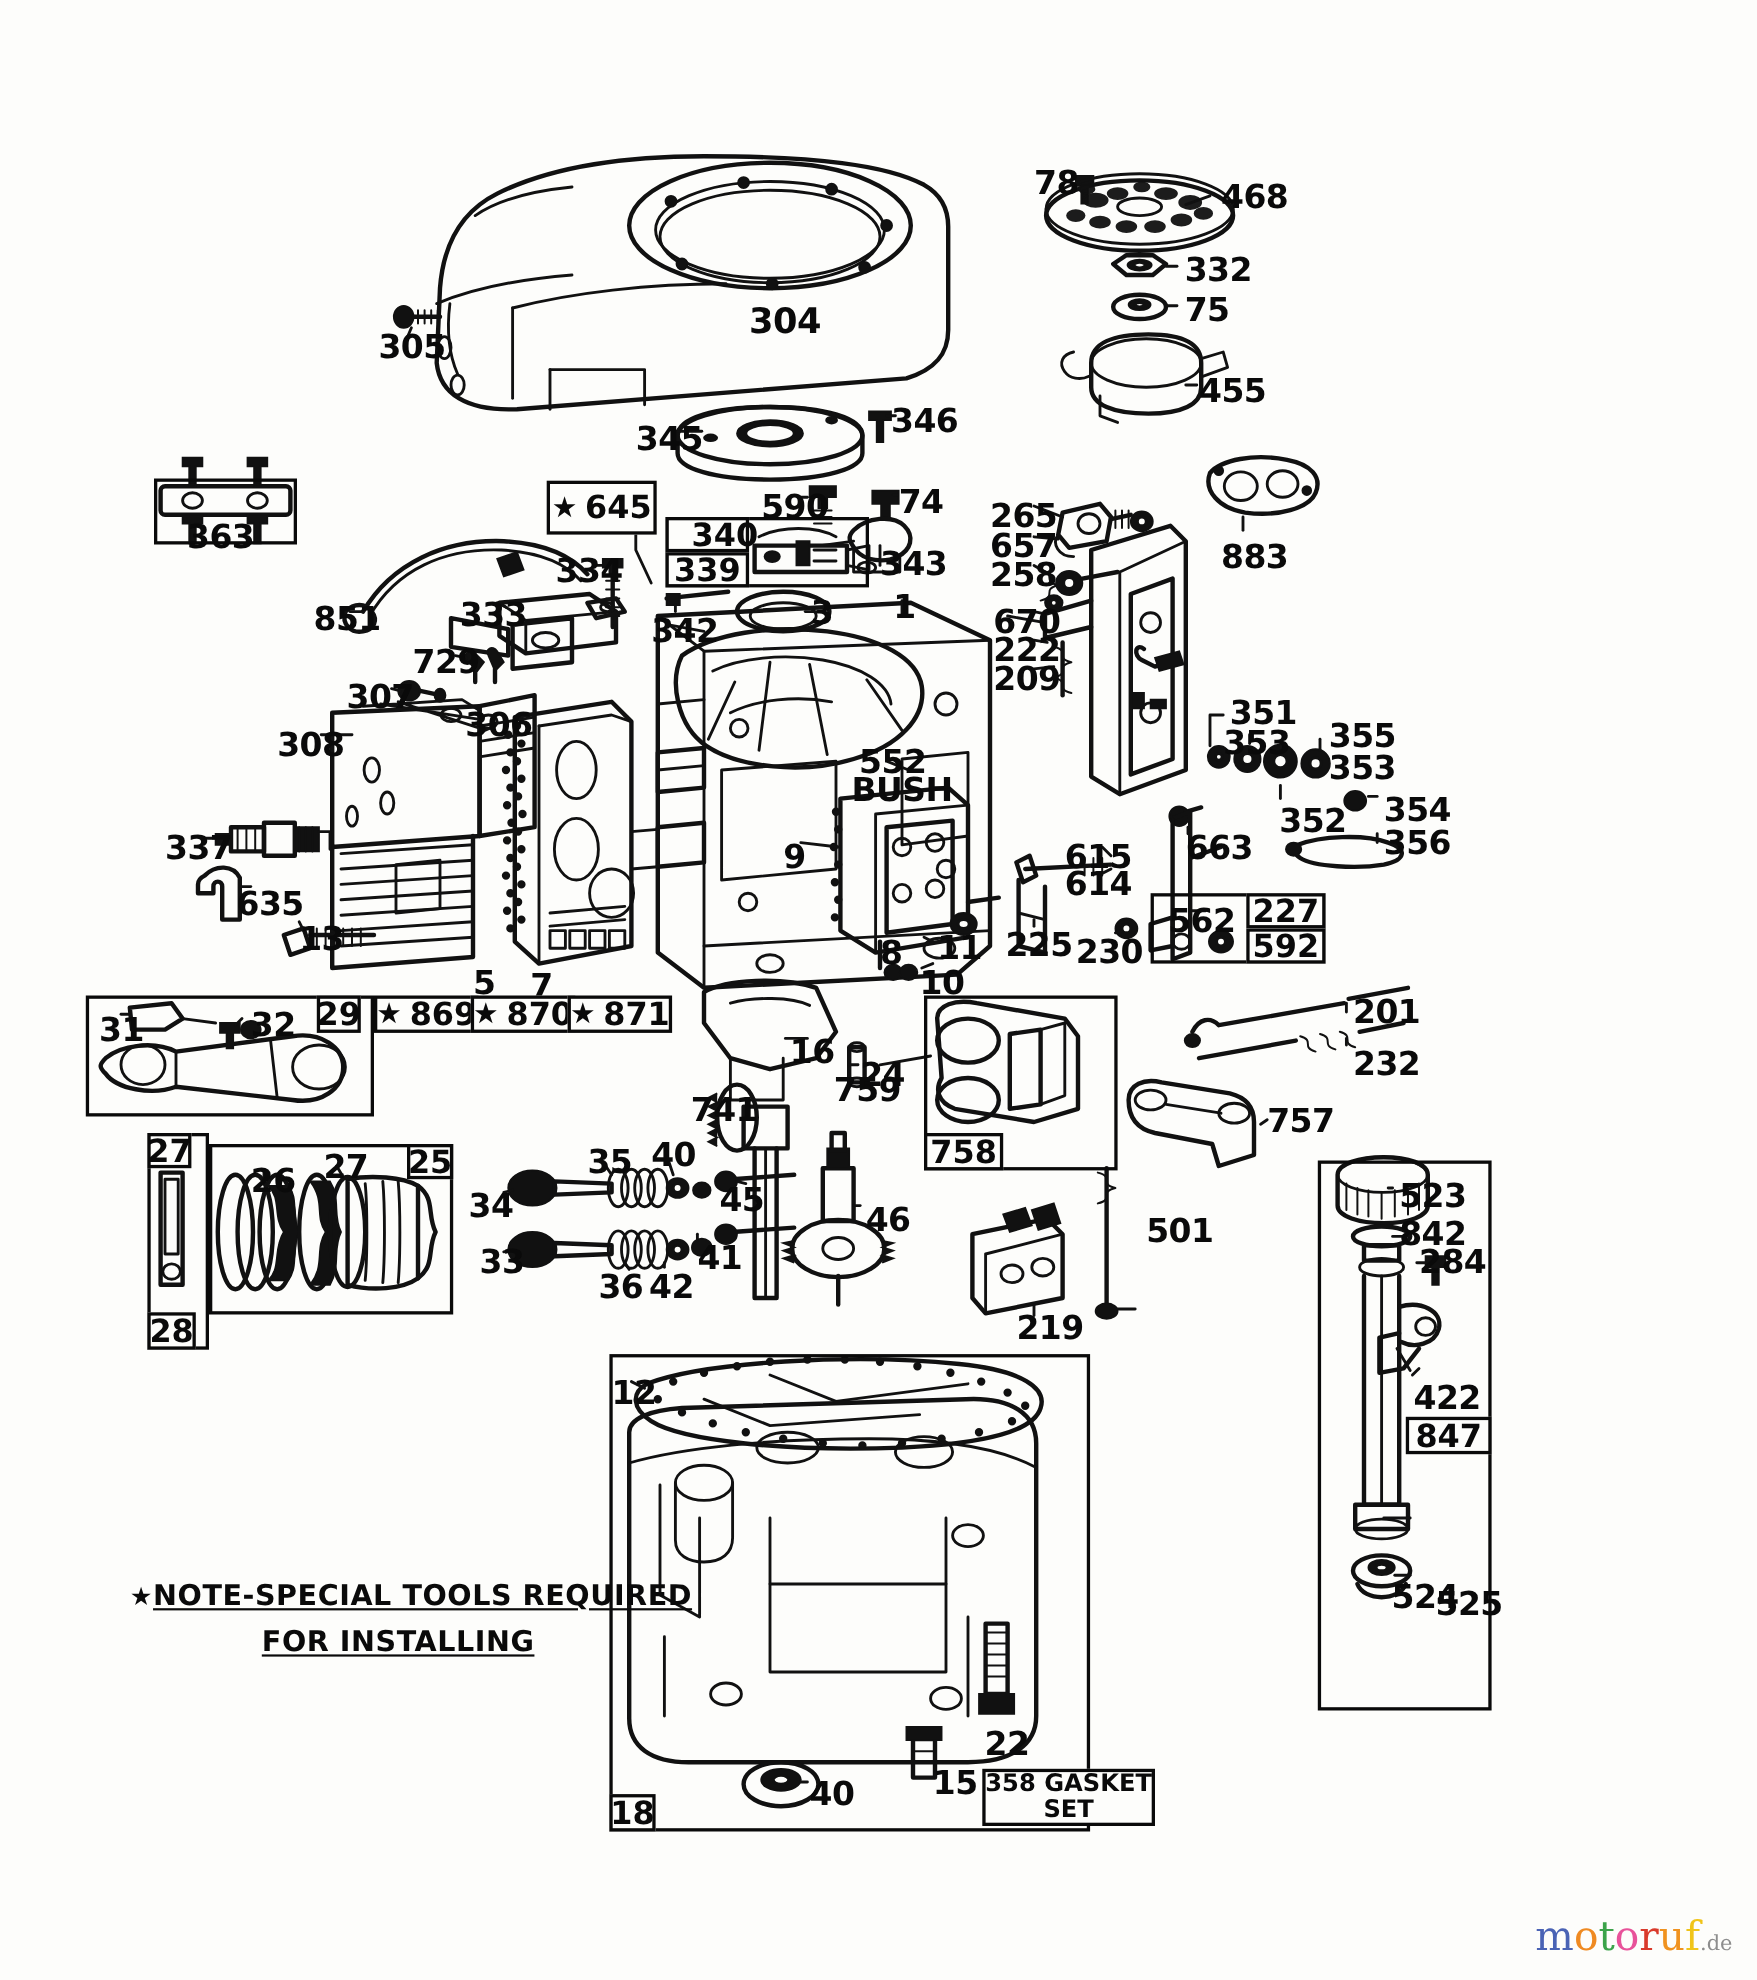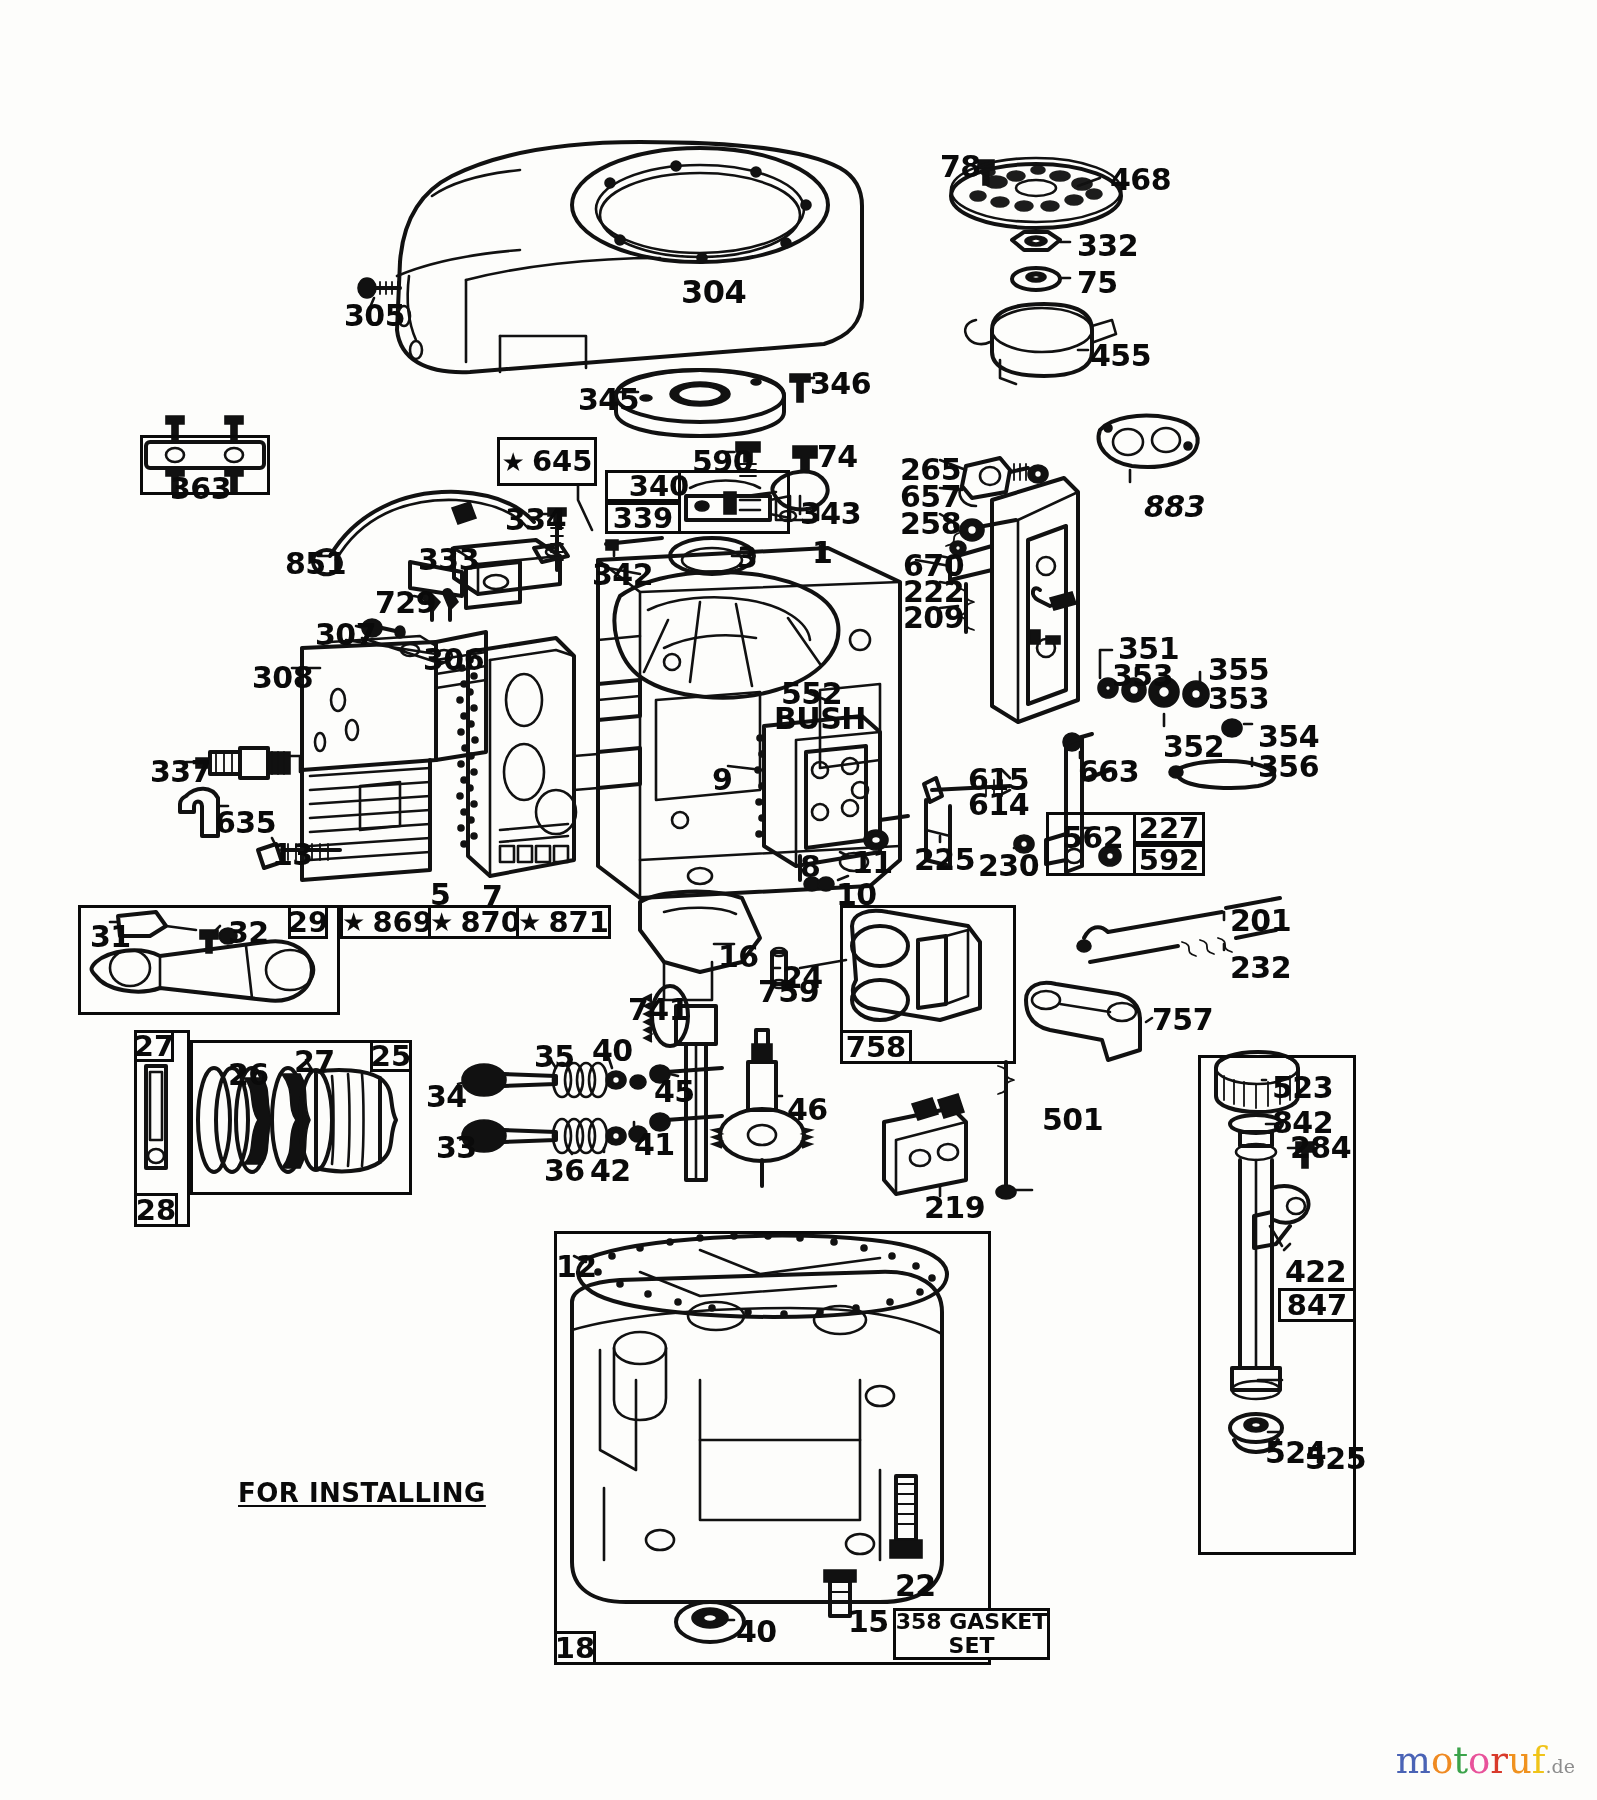--- a/index.html
+++ b/index.html
@@ -849,21 +849,21 @@
   <div id="callouts-layer">
       <div class="lbl l" style="left: 681px; top: 276px;">304</div>
       <div class="lbl m" style="left: 344px; top: 301px;">305</div>
       <div class="lbl m" style="left: 578px; top: 385px;">345</div>
       <div class="lbl m" style="left: 810px; top: 369px;">346</div>
       <div class="lbl m" style="left: 940px; top: 152px;">78</div>
       <div class="lbl m" style="left: 1110px; top: 165px;">468</div>
       <div class="lbl m" style="left: 1077px; top: 231px;">332</div>
       <div class="lbl m" style="left: 1077px; top: 268px;">75</div>
       <div class="lbl m" style="left: 1090px; top: 341px;">455</div>
-      <div class="lbl m" style="left: 1144px; top: 492px; font-style: italic;">883</div>
+      <div class="lbl m" style="left: 1110px; top: 492px;">883</div>
       <div class="lbl m" style="left: 170px; top: 474px;">363</div>
       <div class="lbl m" style="left: 505px; top: 505px;">334</div>
       <div class="lbl m" style="left: 692px; top: 447px;">590</div>
       <div class="lbl m" style="left: 817px; top: 442px;">74</div>
       <div class="lbl m" style="left: 800px; top: 499px;">343</div>
       <div class="lbl m" style="left: 900px; top: 455px;">265</div>
       <div class="lbl m" style="left: 900px; top: 482px;">657</div>
       <div class="lbl m" style="left: 900px; top: 509px;">258</div>
       <div class="lbl m" style="left: 903px; top: 551px;">670</div>
       <div class="lbl m" style="left: 903px; top: 577px;">222</div>
@@ -950,19 +950,22 @@
       <div class="boxed" style="left: 370px; top: 1040px; width: 42px; height: 32px;">25</div>
       <div class="boxed" style="left: 134px; top: 1193px; width: 44px; height: 34px;">28</div>
       <div class="boxed" style="left: 554px; top: 1631px; width: 42px; height: 34px;">18</div>
       <div class="boxed" style="left: 1278px; top: 1288px; width: 78px; height: 34px;">847</div>
       <div class="boxed" style="left: 893px; top: 1608px; width: 157px; height: 52px; flex-direction: column; font-size: 22px; line-height: 1.1;">
         <span>358 GASKET</span>
         <span>SET</span>
       </div>
     </div>
 
+  <div class="note" style="left:118px; top:1436px;">
+    <span class="star">★</span><u>NOTE-SPECIAL TOOLS REQUIRED</u>
+  </div>
   <div class="note" style="left:238px; top:1478px;">
     <u>FOR INSTALLING</u>
   </div>
 
   <div id="watermark"><span style="color: rgb(74, 99, 181);">m</span><span style="color: rgb(239, 138, 34);">o</span><span style="color: rgb(59, 163, 74);">t</span><span style="color: rgb(232, 82, 154);">o</span><span style="color: rgb(217, 58, 43);">r</span><span style="color: rgb(240, 146, 31);">u</span><span style="color: rgb(240, 196, 25);">f</span><span class="suffix">.de</span></div>
 
 </div>
 
 </body></html>

